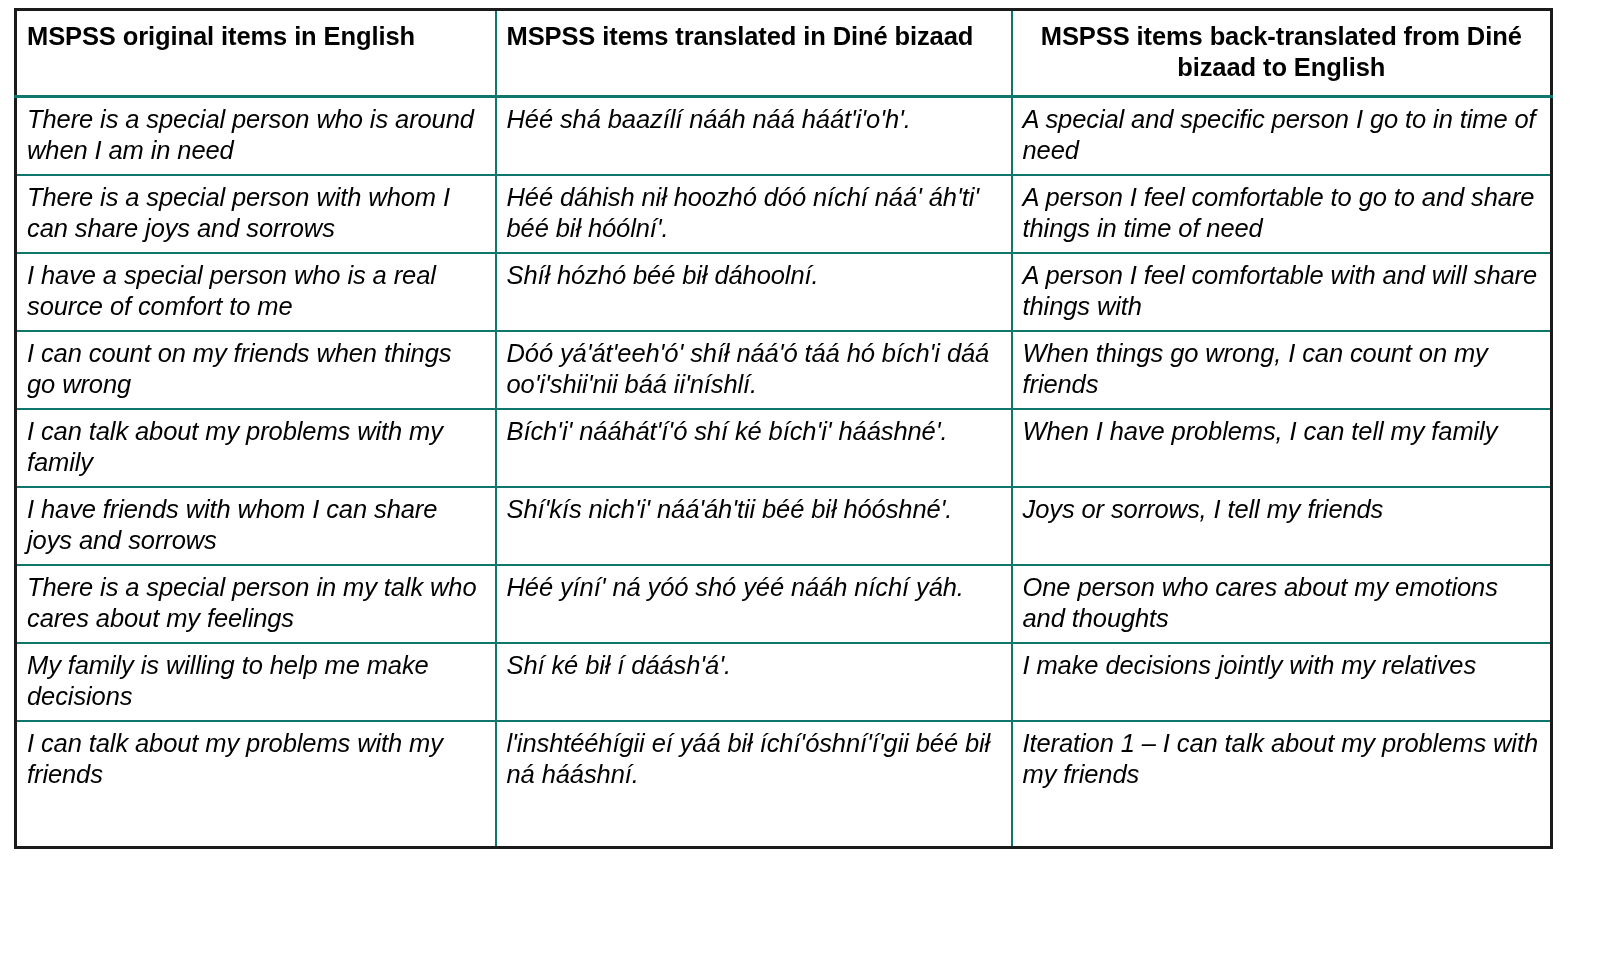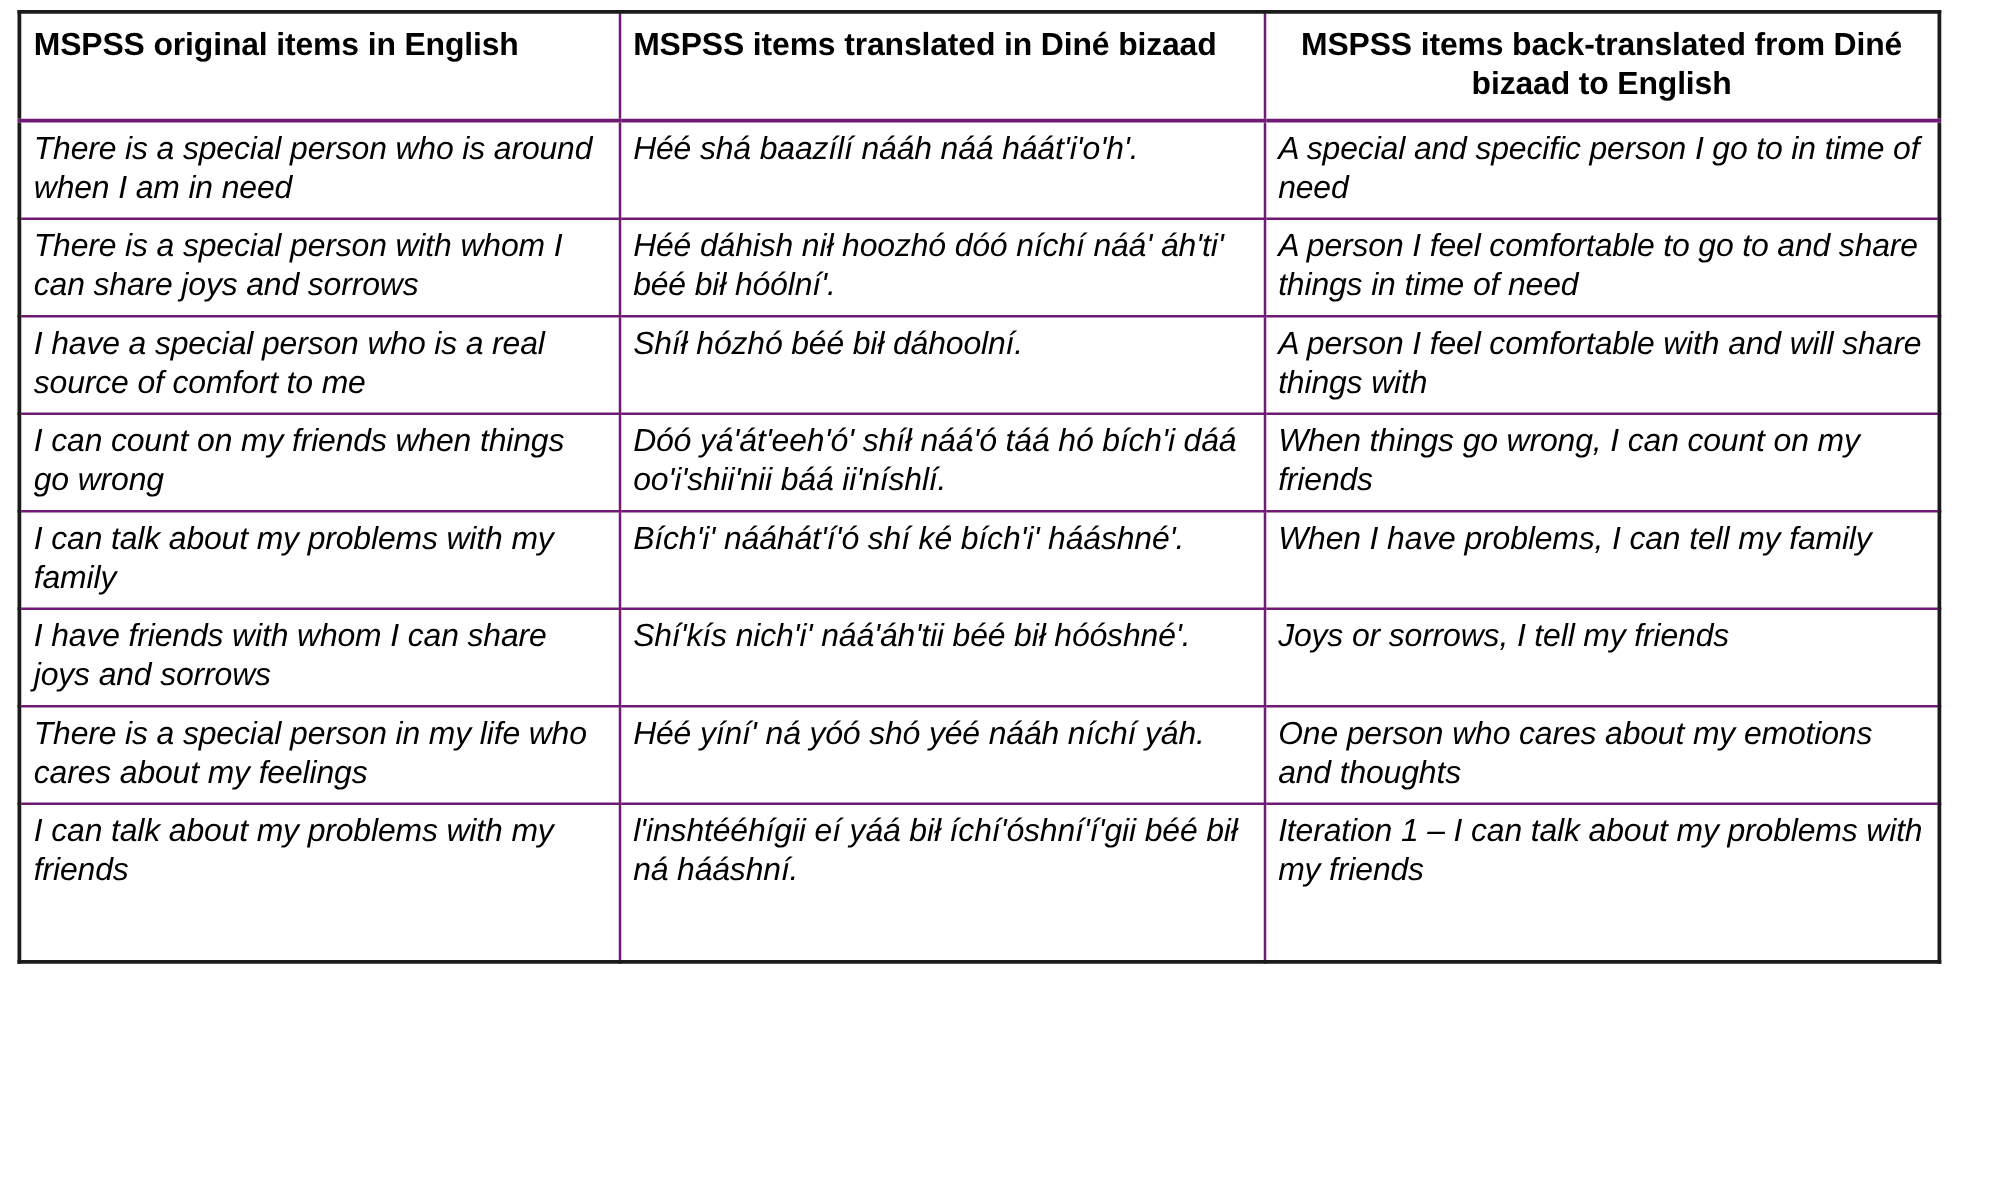--- a/index.html
+++ b/index.html
@@ -30,21 +30,21 @@
     margin: 0;
     border: 3px solid #1b1b1b;
   }
 
   table.mspss col.c1 { width: 480px; }
   table.mspss col.c2 { width: 516px; }
   table.mspss col.c3 { width: 540px; }
 
   table.mspss th,
   table.mspss td {
-    border: 2px solid #701a75;
+    border: 2px solid #0f766e;
     vertical-align: top;
     padding: 6px 8px 8px 10px;
     font-size: 25.5px;
     line-height: 1.20;
     letter-spacing: -0.1px;
   }
 
   table.mspss thead th {
     font-weight: bold;
     font-size: 25.5px;
@@ -117,23 +117,28 @@
         <td>I can talk about my problems with my family</td>
         <td>Bích'i' nááhát'í'ó shí ké bích'i' hááshné'.</td>
         <td>When I have problems, I can tell my family</td>
       </tr>
       <tr data-row="8">
         <td>I have friends with whom I can share joys and sorrows</td>
         <td>Shí'kís nich'i' náá'áh'tii béé bił hóóshné'.</td>
         <td>Joys or sorrows, I tell my friends</td>
       </tr>
       <tr data-row="9">
-        <td>There is a special person in my life who cares about my feelings</td>
+        <td>There is a special person in my talk who cares about my feelings</td>
         <td>Héé yíní' ná yóó shó yéé nááh níchí yáh.</td>
         <td>One person who cares about my emotions and thoughts</td>
+      </tr>
+      <tr data-row="10">
+        <td>My family is willing to help me make decisions</td>
+        <td>Shí ké bił í dáásh'á'.</td>
+        <td>I make decisions jointly with my relatives</td>
       </tr>
       <tr data-row="11">
         <td>I can talk about my problems with my friends</td>
         <td>l'inshtééhígii eí yáá bił íchí'óshní'í'gii béé bił ná hááshní.</td>
         <td>
           <span class="cell-line">Iteration 1 – I can talk about my problems with my friends</span>
 
         </td>
       </tr>
     </tbody>

